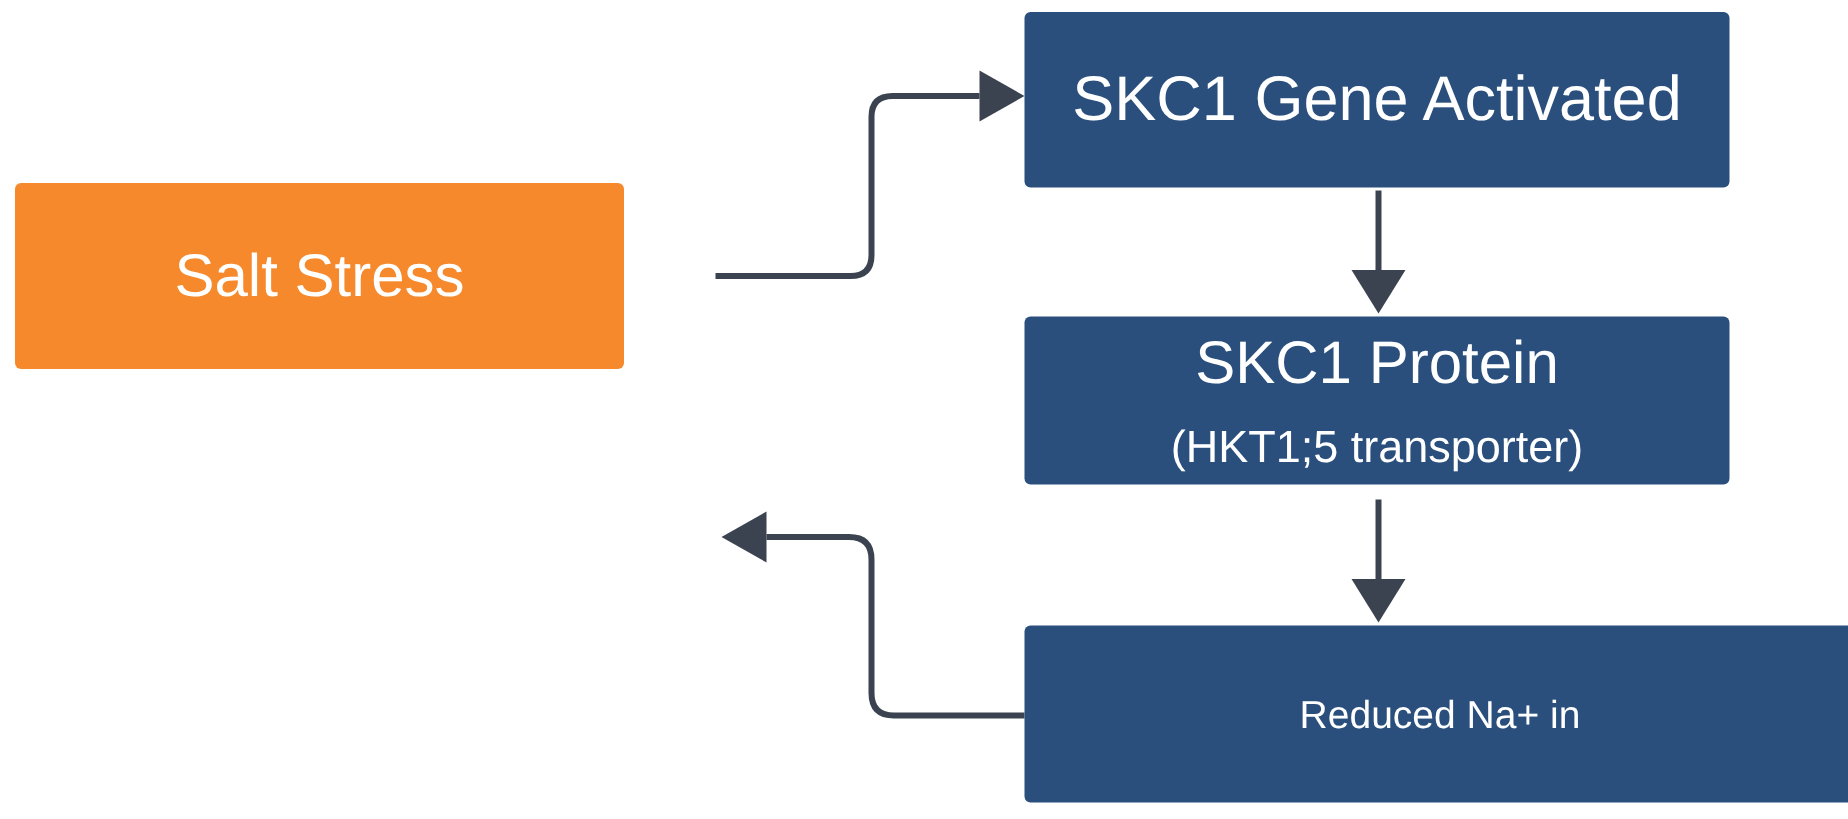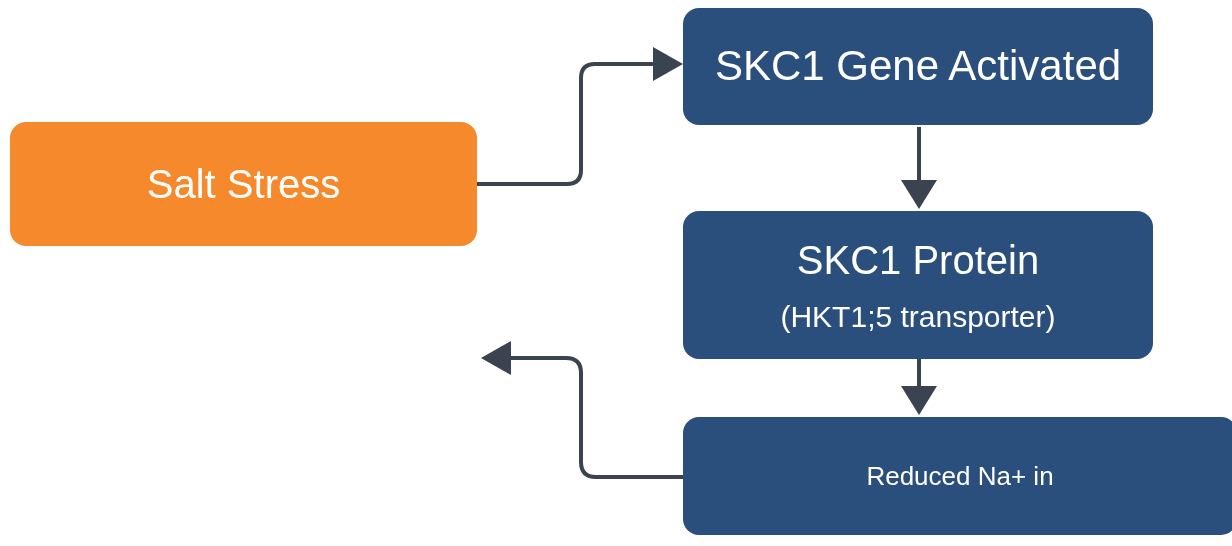--- a/index.html
+++ b/index.html
@@ -16,36 +16,36 @@
     overflow: hidden;
   }
   .edges-layer {
     position: absolute;
     inset: 0;
     width: 1232px;
     height: 546px;
   }
   .node {
     position: absolute;
-    border-radius: 16px;
+    border-radius: 4px;
     display: flex;
     flex-direction: column;
     align-items: center;
     justify-content: center;
     text-align: center;
     color: var(--node-text, #FFFFFF);
     box-sizing: border-box;
   }
   .node.orange { background: var(--orange, #F6892B); }
   .node.blue   { background: var(--blue,   #2A4F7D); }
 
-  .node-salt-stress    { left: 10px;  top: 122px; width: 467px; height: 124px; font-size: 40px; }
+  .node-salt-stress    { left: 10px;  top: 122px; width: 406px; height: 124px; font-size: 40px; }
   .node-salt-tolerance { left: 10px;  top: 296px; width: 467px; height: 123px; font-size: 40px; }
   .node-skc1-gene      { left: 683px; top: 8px;   width: 470px; height: 117px; font-size: 42px; }
-  .node-skc1-protein   { left: 683px; top: 211px; width: 470px; height: 148px; font-size: 40px; }
+  .node-skc1-protein   { left: 683px; top: 211px; width: 470px; height: 112px; font-size: 40px; }
   .node-reduced-na     { left: 683px; top: 417px; width: 554px; height: 118px; font-size: 26px; line-height: 1.15; }
 
   .node .sublabel {
     font-size: 30px;
     line-height: 1.1;
     margin-top: 18px;
   }
   .node .main-label { line-height: 1.1; }
   .wrap-line { display: block; }
 </style>

